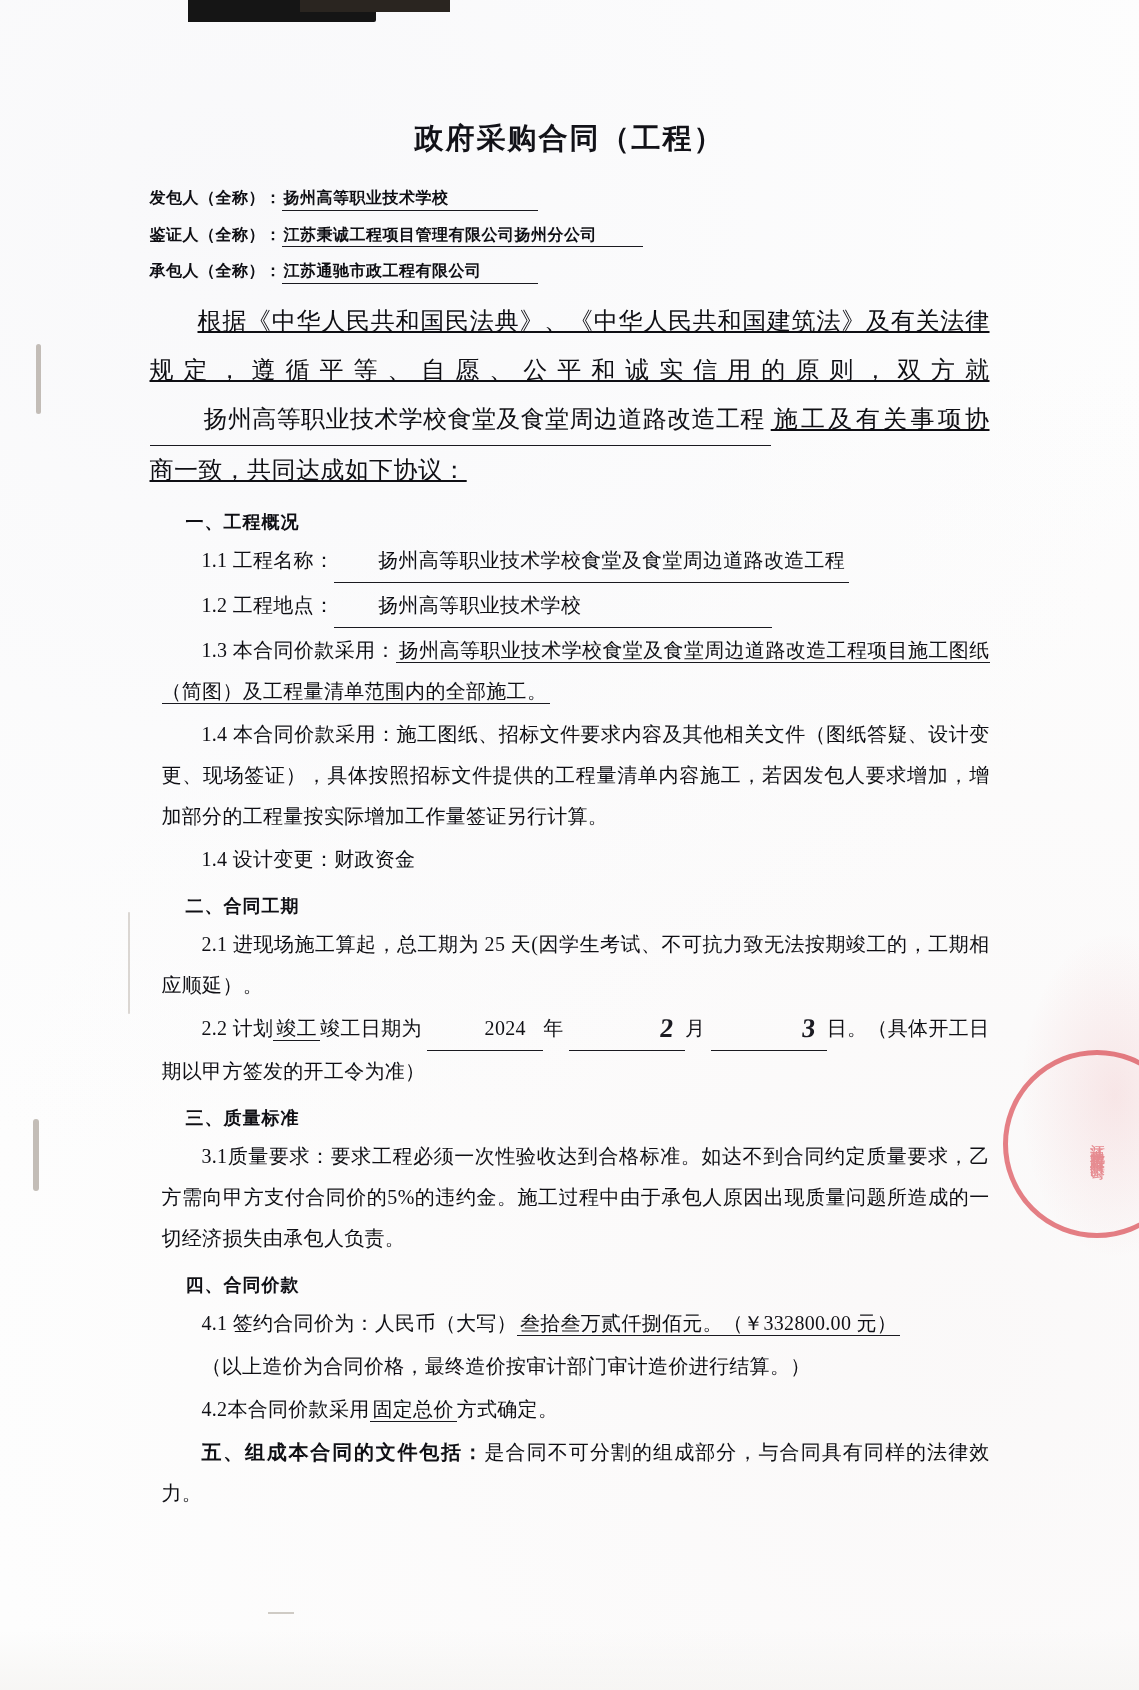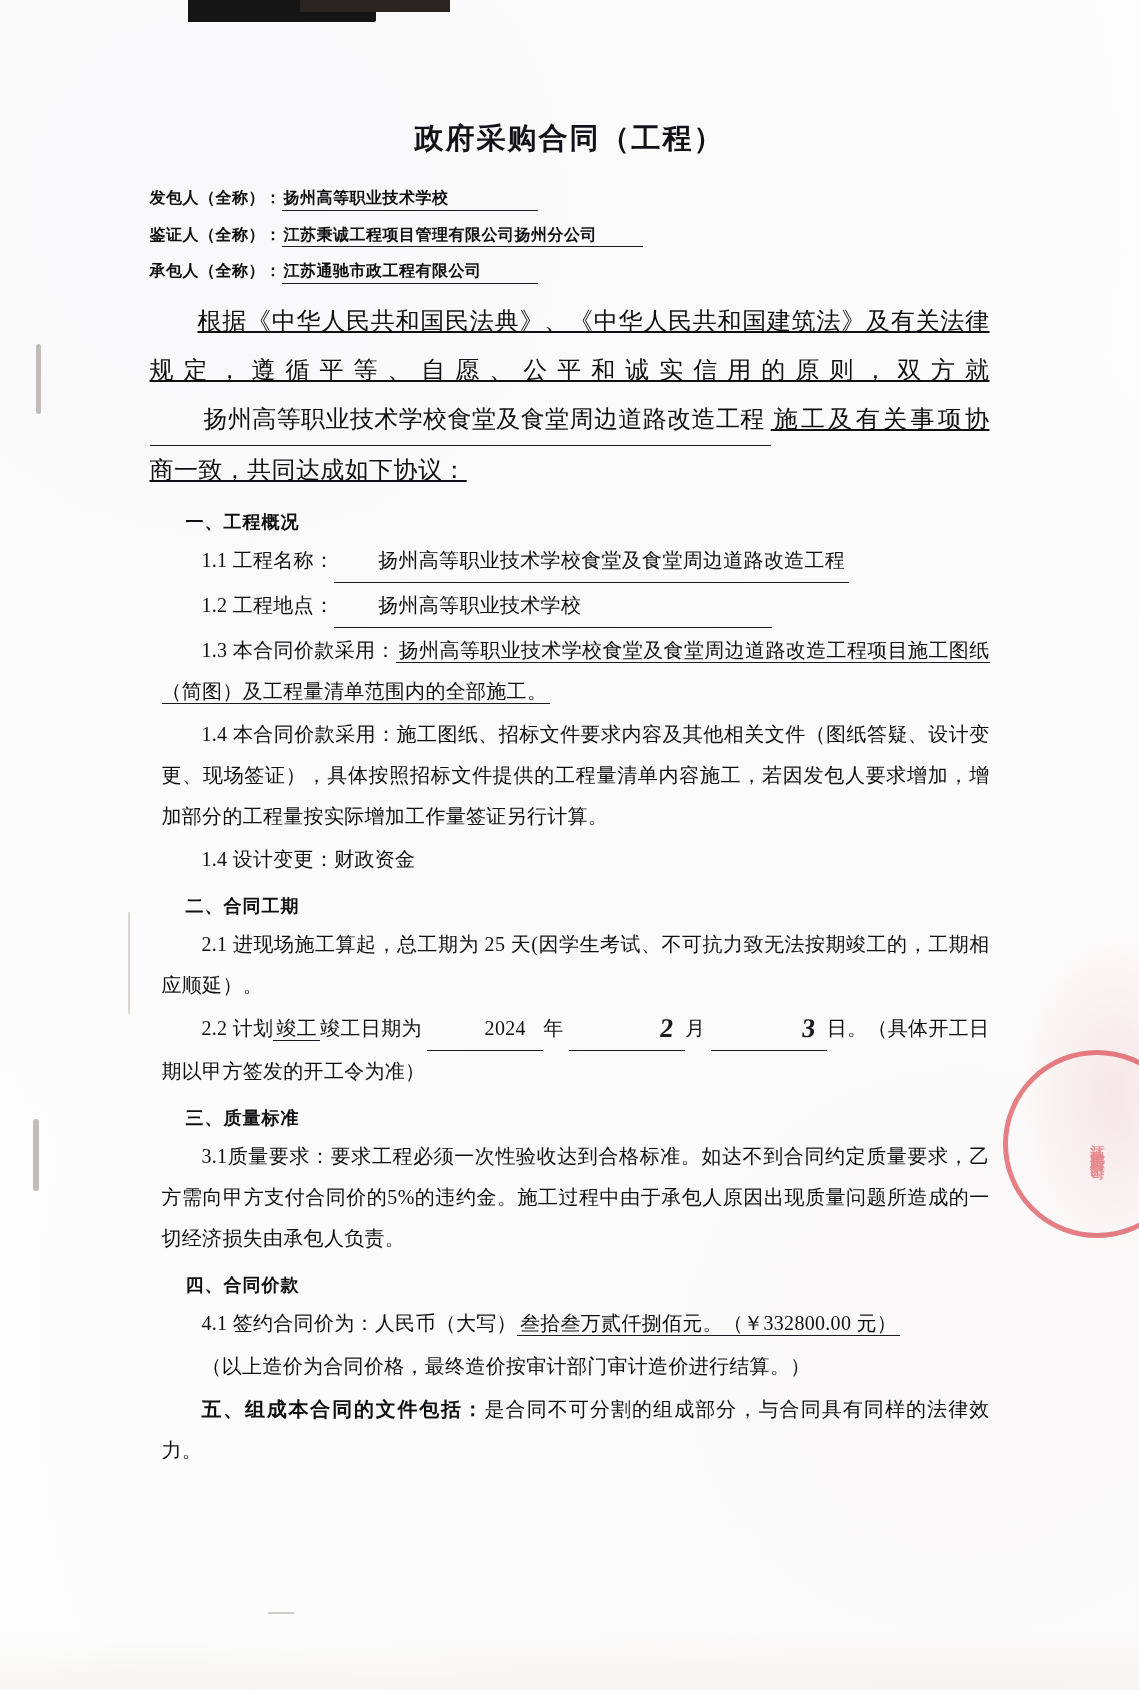--- a/index.html
+++ b/index.html
@@ -303,20 +303,23 @@
 
       <h2 class="sec">四、合同价款</h2>
 
       <p class="item">
         <span>4.1</span>
         <span>签约合同价为：人民币（大写）</span><span class="u">叁拾叁万贰仟捌佰元。（￥332800.00 元）</span>
       </p>
 
       <p class="item cont" style="text-indent:2em">（以上造价为合同价格，最终造价按审计部门审计造价进行结算。）</p>
 
+      <p class="item">
+        <span>4.2</span><span>本合同价款采用</span><span class="u">固定总价</span><span>方式确定。</span>
+      </p>
 
       <p class="item">
         <b style="font-family:'Liberation Sans','DejaVu Sans',sans-serif;letter-spacing:1px">五、组成本合同的文件包括：</b><span>是合同不可分割的组成部分，与合同具有同样的法律效力。</span>
       </p>
 
     </div>
   </div>
 
   <div class="footer-dot"></div>
   <div class="page-shadow-bottom"></div>

